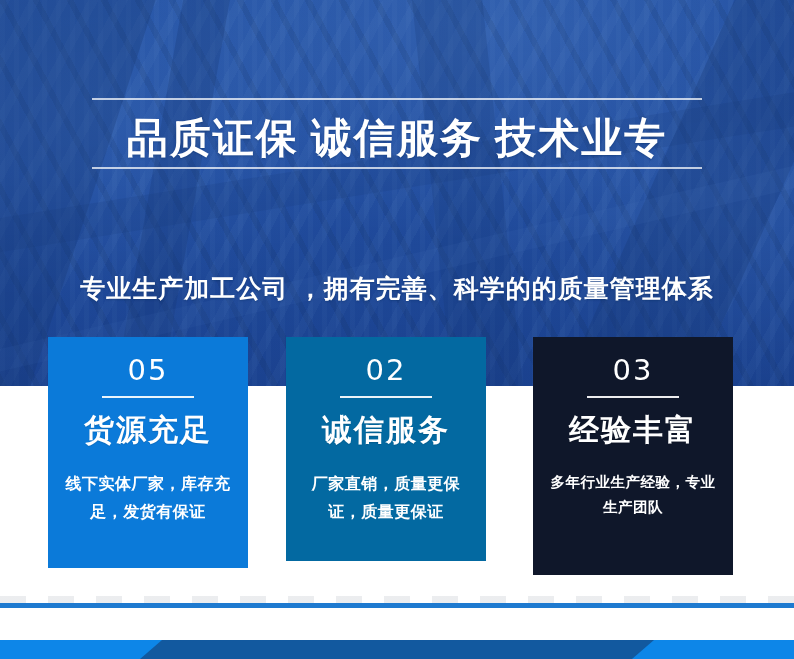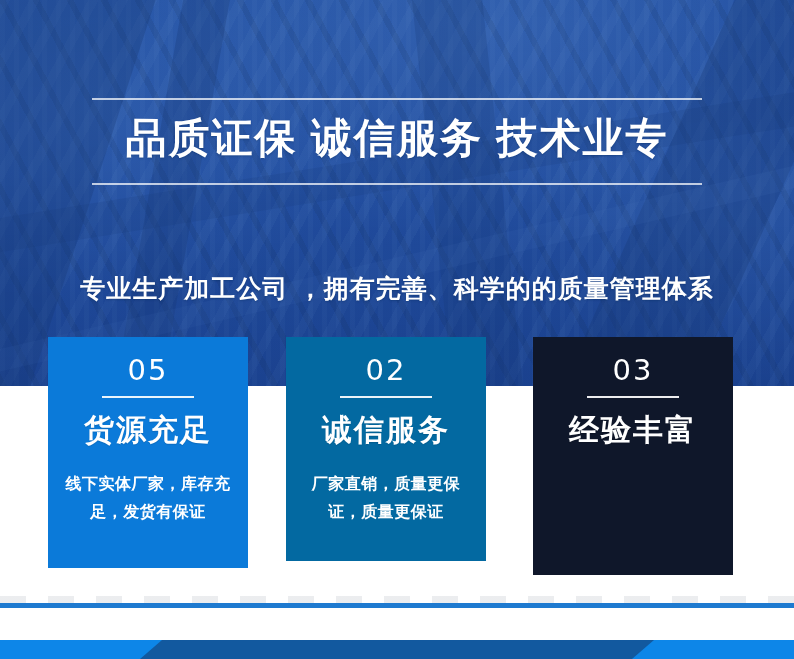--- a/index.html
+++ b/index.html
@@ -74,24 +74,24 @@
   
   .headline-wrap{
     position:absolute; left:0; top:98px; width:794px;
     text-align:center;
   }
   .rule{
     width:610px; height:2px; margin:0 auto;
     background:rgba(255,255,255,.72);
   }
   .headline{
-    font-family:Liberation Sans, sans-serif;
+    font-family:Liberation Serif, serif;
     font-size:41px; font-weight:700; color:#ffffff;
     letter-spacing:2px; line-height:1;
-    padding:18px 0 24px;
+    padding:18px 0 8px;
     text-shadow:0 1px 2px rgba(0,40,90,.35);
     white-space:nowrap;
   }
 
   
   .subtitle{
     position:absolute; left:0; top:272px; width:794px;
     text-align:center;
     font-family:"DejaVu Sans","Liberation Sans",sans-serif;
     font-size:25px; font-weight:700; color:#ffffff;
@@ -203,20 +203,21 @@
       <div class="card-num">02</div>
       <div class="card-rule"></div>
       <div class="card-title">诚信服务</div>
       <div class="card-desc">厂家直销，质量更保证，质量更保证</div>
     </div>
 
     <div class="card card-3" style="background: #0f172a;">
       <div class="card-num">03</div>
       <div class="card-rule"></div>
       <div class="card-title">经验丰富</div>
+      <div class="card-desc">多年行业生产经验，专业生产团队</div>
     </div>
 
   </div>
 
   <div class="wm-low"></div>
   <div class="wm-row"></div>
   <div class="divider"></div>
 
   <div class="bottom-band">
     <div class="bottom-inner"></div>

